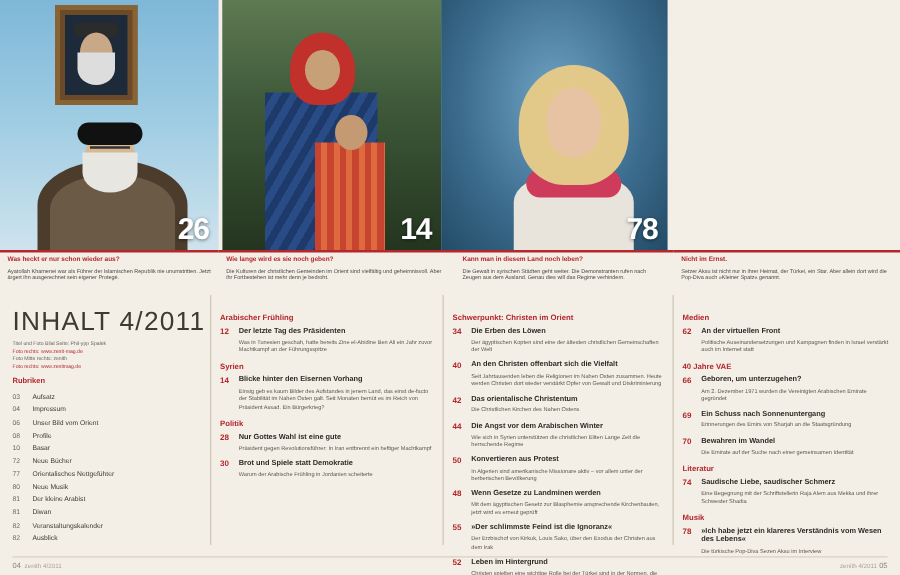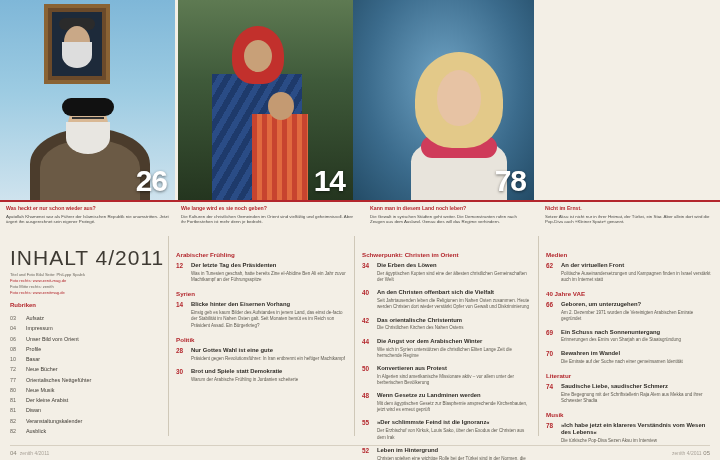--- a/index.html
+++ b/index.html
@@ -90,21 +90,21 @@
   .star .facef { position:absolute; left:26px; top:18px; width:44px; height:56px;
     border-radius:50% 50% 48% 48%; background:#e7c3a4; }
   .star .torso { position:absolute; left:0; top:88px; width:96px; height:60px;
     background:#e8e4dc; border-radius:36% 36% 0 0; }
   .star .scarf2 { position:absolute; left:10px; top:84px; width:76px; height:22px;
     background:#cf3b5a; border-radius:12px; }
 
   
   .bignum {
     position:absolute; right:8px; bottom:2px;
-    font-size:30px; font-weight:bold; color:#ffffff;
+    font-size:24px; font-weight:bold; color:#ffffff;
     letter-spacing:-1px; text-shadow:0 1px 3px rgba(0,0,0,.5);margin-top:48px;
   }
 
   
   .captions { position:absolute; left:0; top:200px; width:720px; height:36px; display:flex; }
   .cap { padding:3px 6px 0 6px; border-top:2px solid #b3272d; }
   .cap .t { font-size:5.2px; font-weight:bold; color:#b3272d; line-height:1.25; }
   .cap .d { font-size:4.4px; color:#4a4a46; line-height:1.35; margin-top:2px; }
   .c1 { width:175px; } .c2 { width:189px; } .c3 { width:175px; } .c4 { width:181px; }
 

